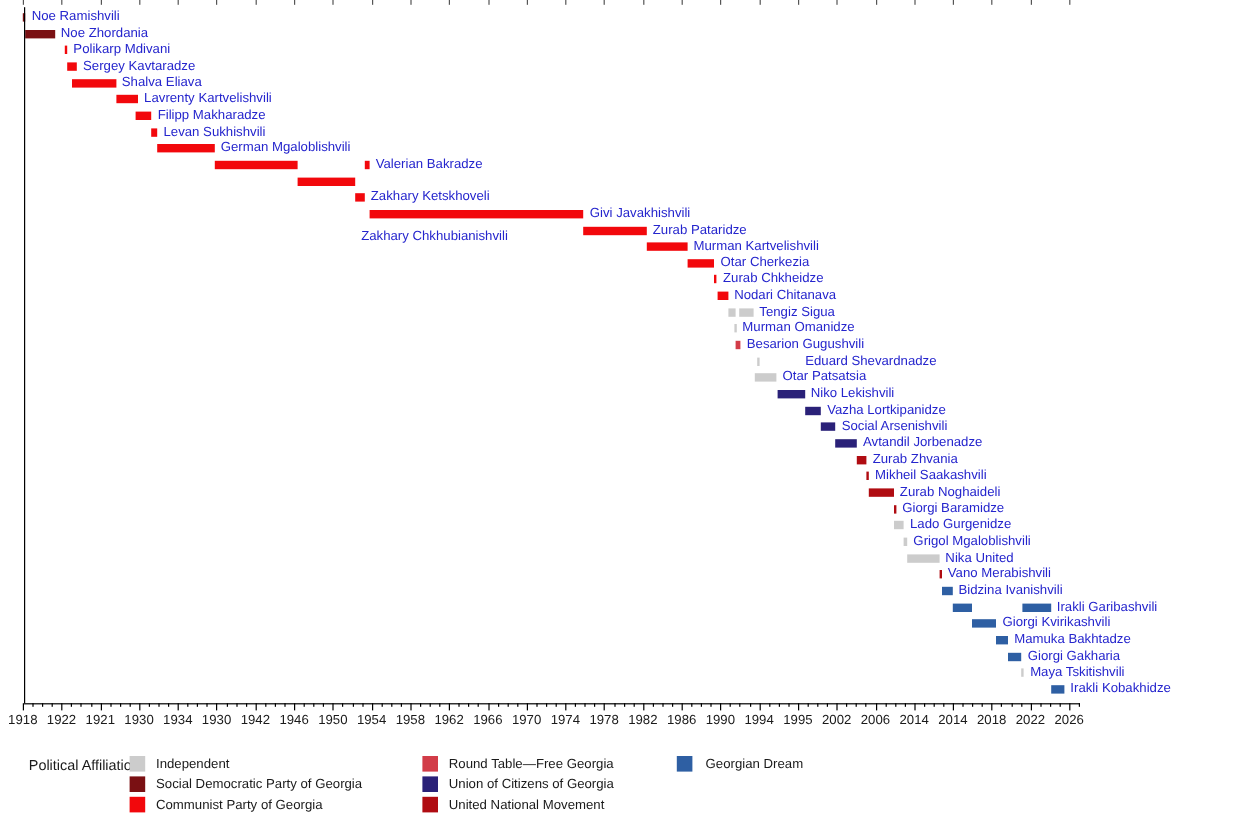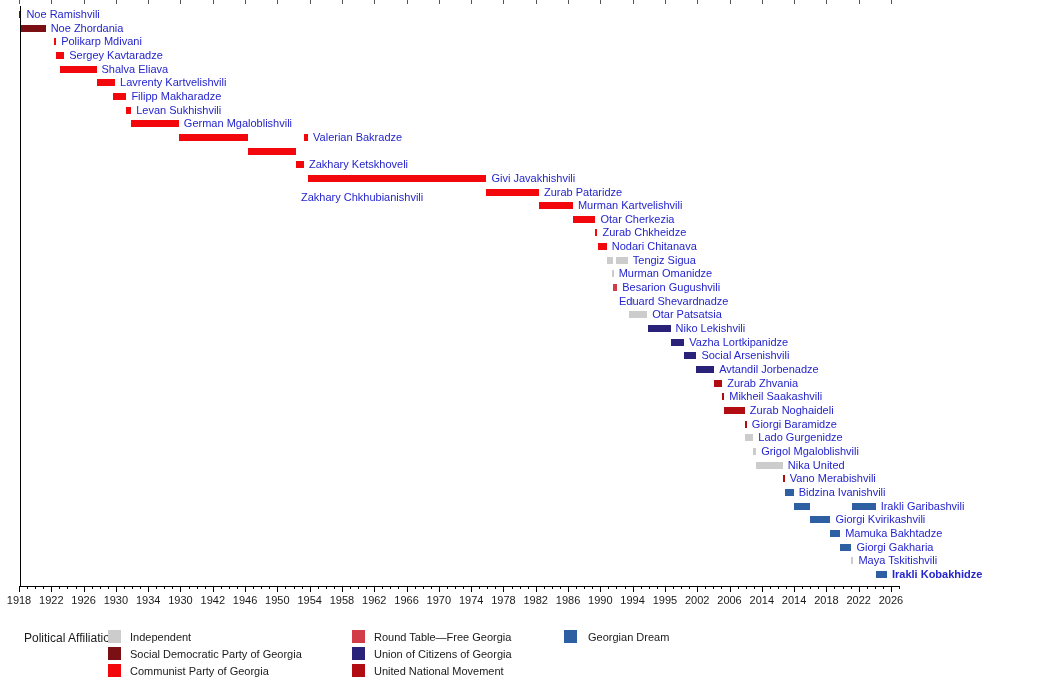--- a/index.html
+++ b/index.html
@@ -59,21 +59,21 @@
       <div class="bar" style="left: 597.502px; top: 243.135px; width: 9.2851px; background: rgb(242, 8, 12);"></div>
       <div class="person-label" style="left: 611.787px; top: 240.135px;">Nodari Chitanava</div>
       <div class="bar" style="left: 606.787px; top: 256.79px; width: 6.4592px; background: rgb(204, 204, 204);"></div>
       <div class="bar" style="left: 616.072px; top: 256.79px; width: 11.7073px; background: rgb(204, 204, 204);"></div>
       <div class="person-label" style="left: 632.78px; top: 253.79px;">Tengiz Sigua</div>
       <div class="bar" style="left: 611.632px; top: 270.445px; width: 2.0185px; background: rgb(204, 204, 204);"></div>
       <div class="person-label" style="left: 618.65px; top: 267.445px;">Murman Omanidze</div>
       <div class="bar" style="left: 613.246px; top: 284.1px; width: 4.037px; background: rgb(210, 60, 72);"></div>
       <div class="person-label" style="left: 622.283px; top: 281.1px;">Besarion Gugushvili</div>
       <div class="bar" style="left: 630.606px; top: 297.755px; width: 2.0185px; background: rgb(204, 204, 204);"></div>
-      <div class="person-label" style="left: 619px; top: 294.755px;">Eduard Shevardnadze</div>
+      <div class="person-label" style="left: 671px; top: 294.755px;">Eduard Shevardnadze</div>
       <div class="bar" style="left: 628.587px; top: 311.41px; width: 18.5702px; background: rgb(204, 204, 204);"></div>
       <div class="person-label" style="left: 652.157px; top: 308.41px;">Otar Patsatsia</div>
       <div class="bar" style="left: 647.965px; top: 325.065px; width: 22.6072px; background: rgb(42, 33, 120);"></div>
       <div class="person-label" style="left: 675.572px; top: 322.065px;">Niko Lekishvili</div>
       <div class="bar" style="left: 670.572px; top: 338.72px; width: 13.7258px; background: rgb(42, 33, 120);"></div>
       <div class="person-label" style="left: 689.298px; top: 335.72px;">Vazha Lortkipanidze</div>
       <div class="bar" style="left: 684.298px; top: 352.375px; width: 12.111px; background: rgb(42, 33, 120);"></div>
       <div class="person-label" style="left: 701.409px; top: 349.375px;">Social Arsenishvili</div>
       <div class="bar" style="left: 696.409px; top: 366.03px; width: 17.7628px; background: rgb(42, 33, 120);"></div>
       <div class="person-label" style="left: 719.171px; top: 363.03px;">Avtandil Jorbenadze</div>
@@ -100,21 +100,21 @@
       <div class="person-label" style="left: 880.651px; top: 499.58px;">Irakli Garibashvili</div>
       <div class="bar" style="left: 809.848px; top: 516.235px; width: 20.5887px; background: rgb(46, 95, 163);"></div>
       <div class="person-label" style="left: 835.437px; top: 513.235px;">Giorgi Kvirikashvili</div>
       <div class="bar" style="left: 830.437px; top: 529.89px; width: 9.6888px; background: rgb(46, 95, 163);"></div>
       <div class="person-label" style="left: 845.126px; top: 526.89px;">Mamuka Bakhtadze</div>
       <div class="bar" style="left: 840.126px; top: 543.545px; width: 11.3036px; background: rgb(46, 95, 163);"></div>
       <div class="person-label" style="left: 856.429px; top: 540.545px;">Giorgi Gakharia</div>
       <div class="bar" style="left: 851.429px; top: 557.2px; width: 2.0185px; background: rgb(204, 204, 204);"></div>
       <div class="person-label" style="left: 858.448px; top: 554.2px;">Maya Tskitishvili</div>
       <div class="bar" style="left: 875.651px; top: 570.855px; width: 11.3036px; background: rgb(46, 95, 163);"></div>
-      <div class="person-label" style="left: 891.955px; top: 567.855px; font-weight: bold;">Irakli Kobakhidze</div>
+      <div class="person-label" style="left: 891.955px; top: 567.855px;">Irakli Kobakhidze</div>
     </div>
   <div id="axis">
       <div class="axis-line" style="left: 20px; top: 6px; width: 1px; height: 580px;"></div>
       <div class="axis-line" style="left: 20px; top: 586px; width: 880.066px; height: 1px;"></div>
       <div class="tick" style="left: 19px; top: 586px; height: 6px;"></div>
       <div class="tick" style="left: 27.074px; top: 586px; height: 3px;"></div>
       <div class="tick" style="left: 35.148px; top: 586px; height: 3px;"></div>
       <div class="tick" style="left: 43.222px; top: 586px; height: 3px;"></div>
       <div class="tick" style="left: 51.296px; top: 586px; height: 6px;"></div>
       <div class="tick" style="left: 59.37px; top: 586px; height: 3px;"></div>
@@ -217,21 +217,21 @@
       <div class="tick" style="left: 842.548px; top: 586px; height: 3px;"></div>
       <div class="tick" style="left: 850.622px; top: 586px; height: 3px;"></div>
       <div class="tick" style="left: 858.696px; top: 586px; height: 6px;"></div>
       <div class="tick" style="left: 866.77px; top: 586px; height: 3px;"></div>
       <div class="tick" style="left: 874.844px; top: 586px; height: 3px;"></div>
       <div class="tick" style="left: 882.918px; top: 586px; height: 3px;"></div>
       <div class="tick" style="left: 890.992px; top: 586px; height: 6px;"></div>
       <div class="tick" style="left: 899.066px; top: 586px; height: 3px;"></div>
       <div class="tick-label" style="left: 19px; top: 594px;">1918</div>
       <div class="tick-label" style="left: 51.296px; top: 594px;">1922</div>
-      <div class="tick-label" style="left: 83.592px; top: 594px;">1926</div>
+      <div class="tick-label" style="left: 83.592px; top: 594px;">1921</div>
       <div class="tick-label" style="left: 115.888px; top: 594px;">1930</div>
       <div class="tick-label" style="left: 148.184px; top: 594px;">1934</div>
       <div class="tick-label" style="left: 180.48px; top: 594px;">1930</div>
       <div class="tick-label" style="left: 212.776px; top: 594px;">1942</div>
       <div class="tick-label" style="left: 245.072px; top: 594px;">1946</div>
       <div class="tick-label" style="left: 277.368px; top: 594px;">1950</div>
       <div class="tick-label" style="left: 309.664px; top: 594px;">1954</div>
       <div class="tick-label" style="left: 341.96px; top: 594px;">1958</div>
       <div class="tick-label" style="left: 374.256px; top: 594px;">1962</div>
       <div class="tick-label" style="left: 406.552px; top: 594px;">1966</div>

